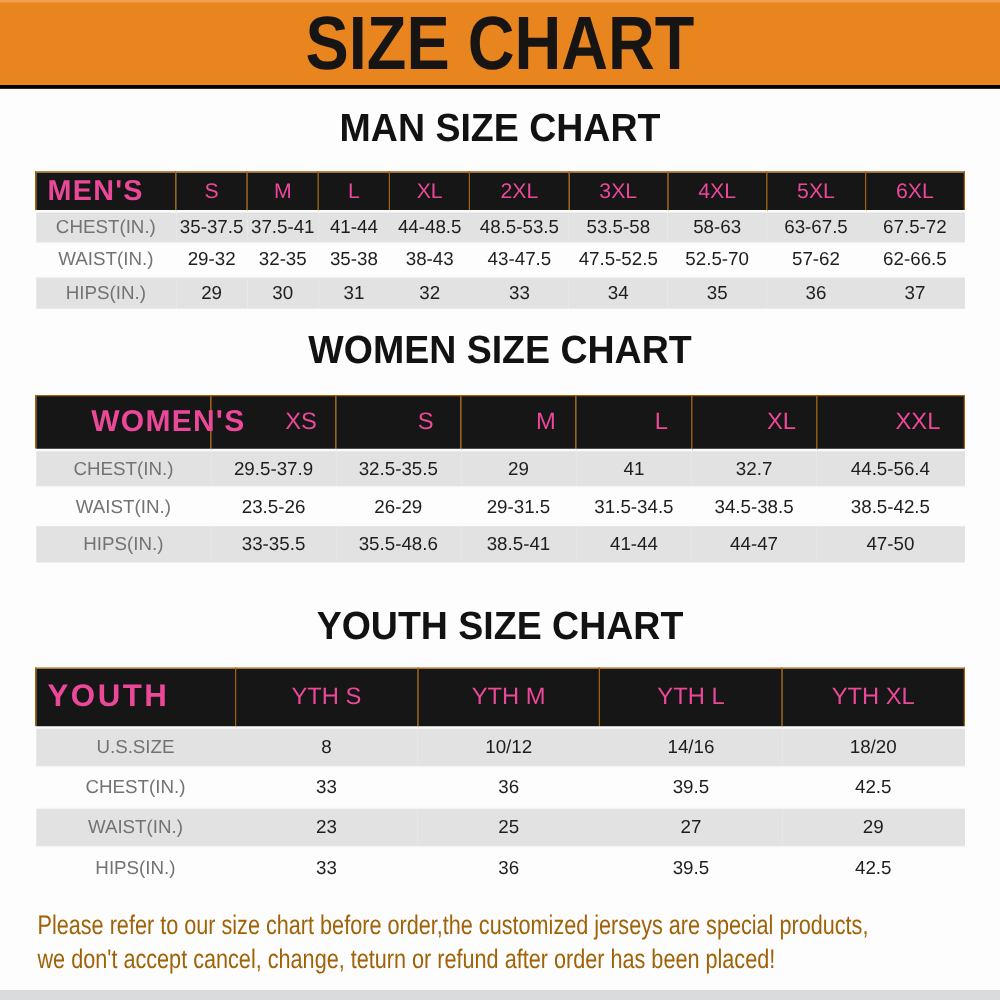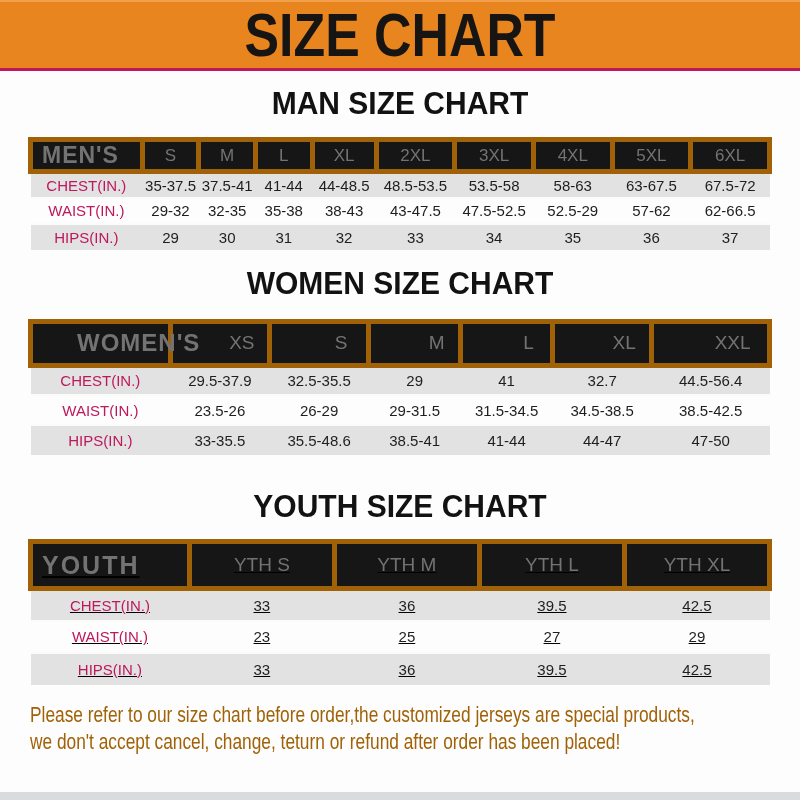--- a/index.html
+++ b/index.html
@@ -9,21 +9,21 @@
     background: #fdfdfd;
     font-family: "Liberation Sans", sans-serif;
     overflow: hidden;
   }
 
   
   .banner {
     height: 71px;
     background: #E8851E;
     border-top: 2px solid #f2a04b;
-    border-bottom: 3px solid #be185d;
+    border-bottom: 3px solid #000000;
     display: flex;
     align-items: center;
     justify-content: center;
   }
   .banner-title {
     font-size: 54px;
     font-weight: 800;
     color: #171513;
     letter-spacing: 0px;
     transform: scaleY(1.12) scaleX(0.96);
@@ -45,28 +45,28 @@
 
   
   table {
     width: 744px;
     margin: 0 auto;
     border-collapse: collapse;
     table-layout: fixed;
   }
   .m-men   { margin-top: 17px; }
   .m-women { margin-top: 18px; }
-  .m-youth { margin-top: 15px; text-decoration: underline; }
+  .m-youth { margin-top: 15px; }
 
   thead th {
     background: #161616;
-    color: #737373;
+    color: #ec4899;
     font-weight: normal;
     text-align: center;
-    border: 5px solid #a16207;
+    border: 1px solid #a16207;
   }
   thead th.row-head {
     text-align: left;
     font-weight: bold;
     padding-left: 9px;
     letter-spacing: 1px;
   }
   .m-men   thead th { height: 31px; font-size: 17px; }
   .m-men   thead th.row-head { font-size: 23px; }
   .m-women thead th { height: 44px; font-size: 19px; padding-left: 44px; }
@@ -77,21 +77,21 @@
   tbody td {
     text-align: center;
     color: #1e1e1e;
     border-top: 2px solid #fbfbfb;
   }
   tbody tr:nth-child(odd)  { background: #e2e2e2; }
   tbody tr:nth-child(even) { background: #fdfdfd; }
   .m-men   tbody td { height: 26px; font-size: 15px; }
   .m-women tbody td { height: 30px; font-size: 15px; }
   .m-youth tbody td { height: 32px; font-size: 15px; }
-  tbody td.row-label { color: #be185d; }
+  tbody td.row-label { color: #737373; }
 
   
   .m-men col.c-label { width: 15%; }
   .m-men col.c-s  { width: 7.6%; }
   .m-men col.c-xl { width: 8.6%; }
   .m-men col.c-2x { width: 10.56%; }
   
   .m-women col.c-label { width: 19%; }
   .m-women col.c-a { width: 13.5%; }
   .m-women col.c-b { width: 12.5%; }
@@ -169,21 +169,21 @@
         <td>67.5-72</td>
       </tr>
       <tr>
         <td class="row-label">WAIST(IN.)</td>
         <td>29-32</td>
         <td>32-35</td>
         <td>35-38</td>
         <td>38-43</td>
         <td>43-47.5</td>
         <td>47.5-52.5</td>
-        <td>52.5-29</td>
+        <td>52.5-70</td>
         <td>57-62</td>
         <td>62-66.5</td>
       </tr>
       <tr>
         <td class="row-label">HIPS(IN.)</td>
         <td>29</td>
         <td>30</td>
         <td>31</td>
         <td>32</td>
         <td>33</td>
@@ -263,20 +263,27 @@
       <tr>
         <th class="row-head">YOUTH</th>
         <th>YTH S</th>
         <th>YTH M</th>
         <th>YTH L</th>
         <th>YTH XL</th>
       </tr>
     </thead>
   <tbody>
       <tr>
+        <td class="row-label">U.S.SIZE</td>
+        <td>8</td>
+        <td>10/12</td>
+        <td>14/16</td>
+        <td>18/20</td>
+      </tr>
+      <tr>
         <td class="row-label">CHEST(IN.)</td>
         <td>33</td>
         <td>36</td>
         <td>39.5</td>
         <td>42.5</td>
       </tr>
       <tr>
         <td class="row-label">WAIST(IN.)</td>
         <td>23</td>
         <td>25</td>

